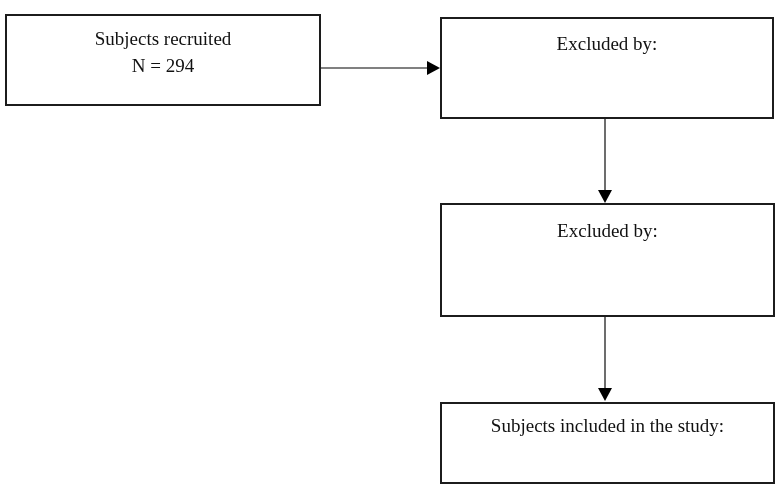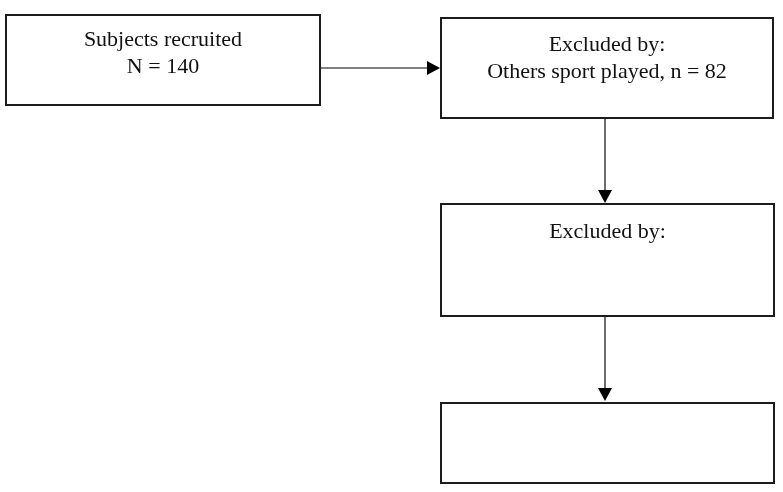--- a/index.html
+++ b/index.html
@@ -15,21 +15,21 @@
     font-family: "Liberation Serif", "DejaVu Serif", serif;
     color: #111111;
     overflow: hidden;
   }
   .flow-box {
     position: absolute;
     box-sizing: border-box;
     border: 2px solid #1c1c1c;
     background: #ffffff;
     text-align: center;
-    font-size: 22px;
+    font-size: 19px;
     line-height: 27px;
   }
   .flow-box .line {
     display: block;
     white-space: nowrap;
   }
   #box-recruited {
     left: 5px;   top: 14px;  width: 316px; height: 92px;
     padding-top: 9px;
   }
@@ -71,28 +71,28 @@
     </g>
 
     <g>
       <line x1="605" y1="317" x2="605" y2="390" stroke="#3d3d3d" stroke-width="1.5"></line>
       <polygon points="598,388 612,388 605,401" fill="#000000"></polygon>
     </g>
   </svg>
 
   <div class="flow-box" id="box-recruited">
     <span class="line">Subjects recruited</span>
-    <span class="line">N = 140</span>
+    <span class="line">N = 294</span>
   </div>
 
   <div class="flow-box" id="box-excluded-sport">
     <span class="line">Excluded by:</span>
-    <span class="line">Others sport played, n = 82</span>
   </div>
 
   <div class="flow-box" id="box-excluded-questionnaire">
     <span class="line">Excluded by:</span>
   </div>
 
   <div class="flow-box" id="box-included">
+    <span class="line">Subjects included in the study:</span>
   </div>
 
 </div>
 
 </body></html>

